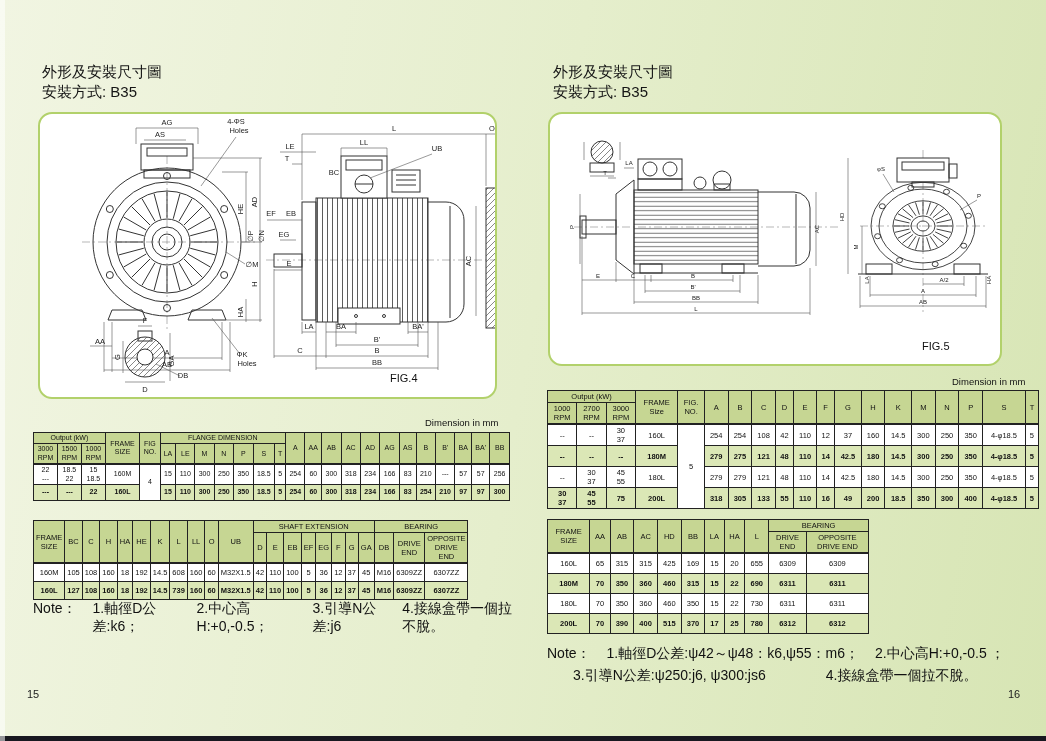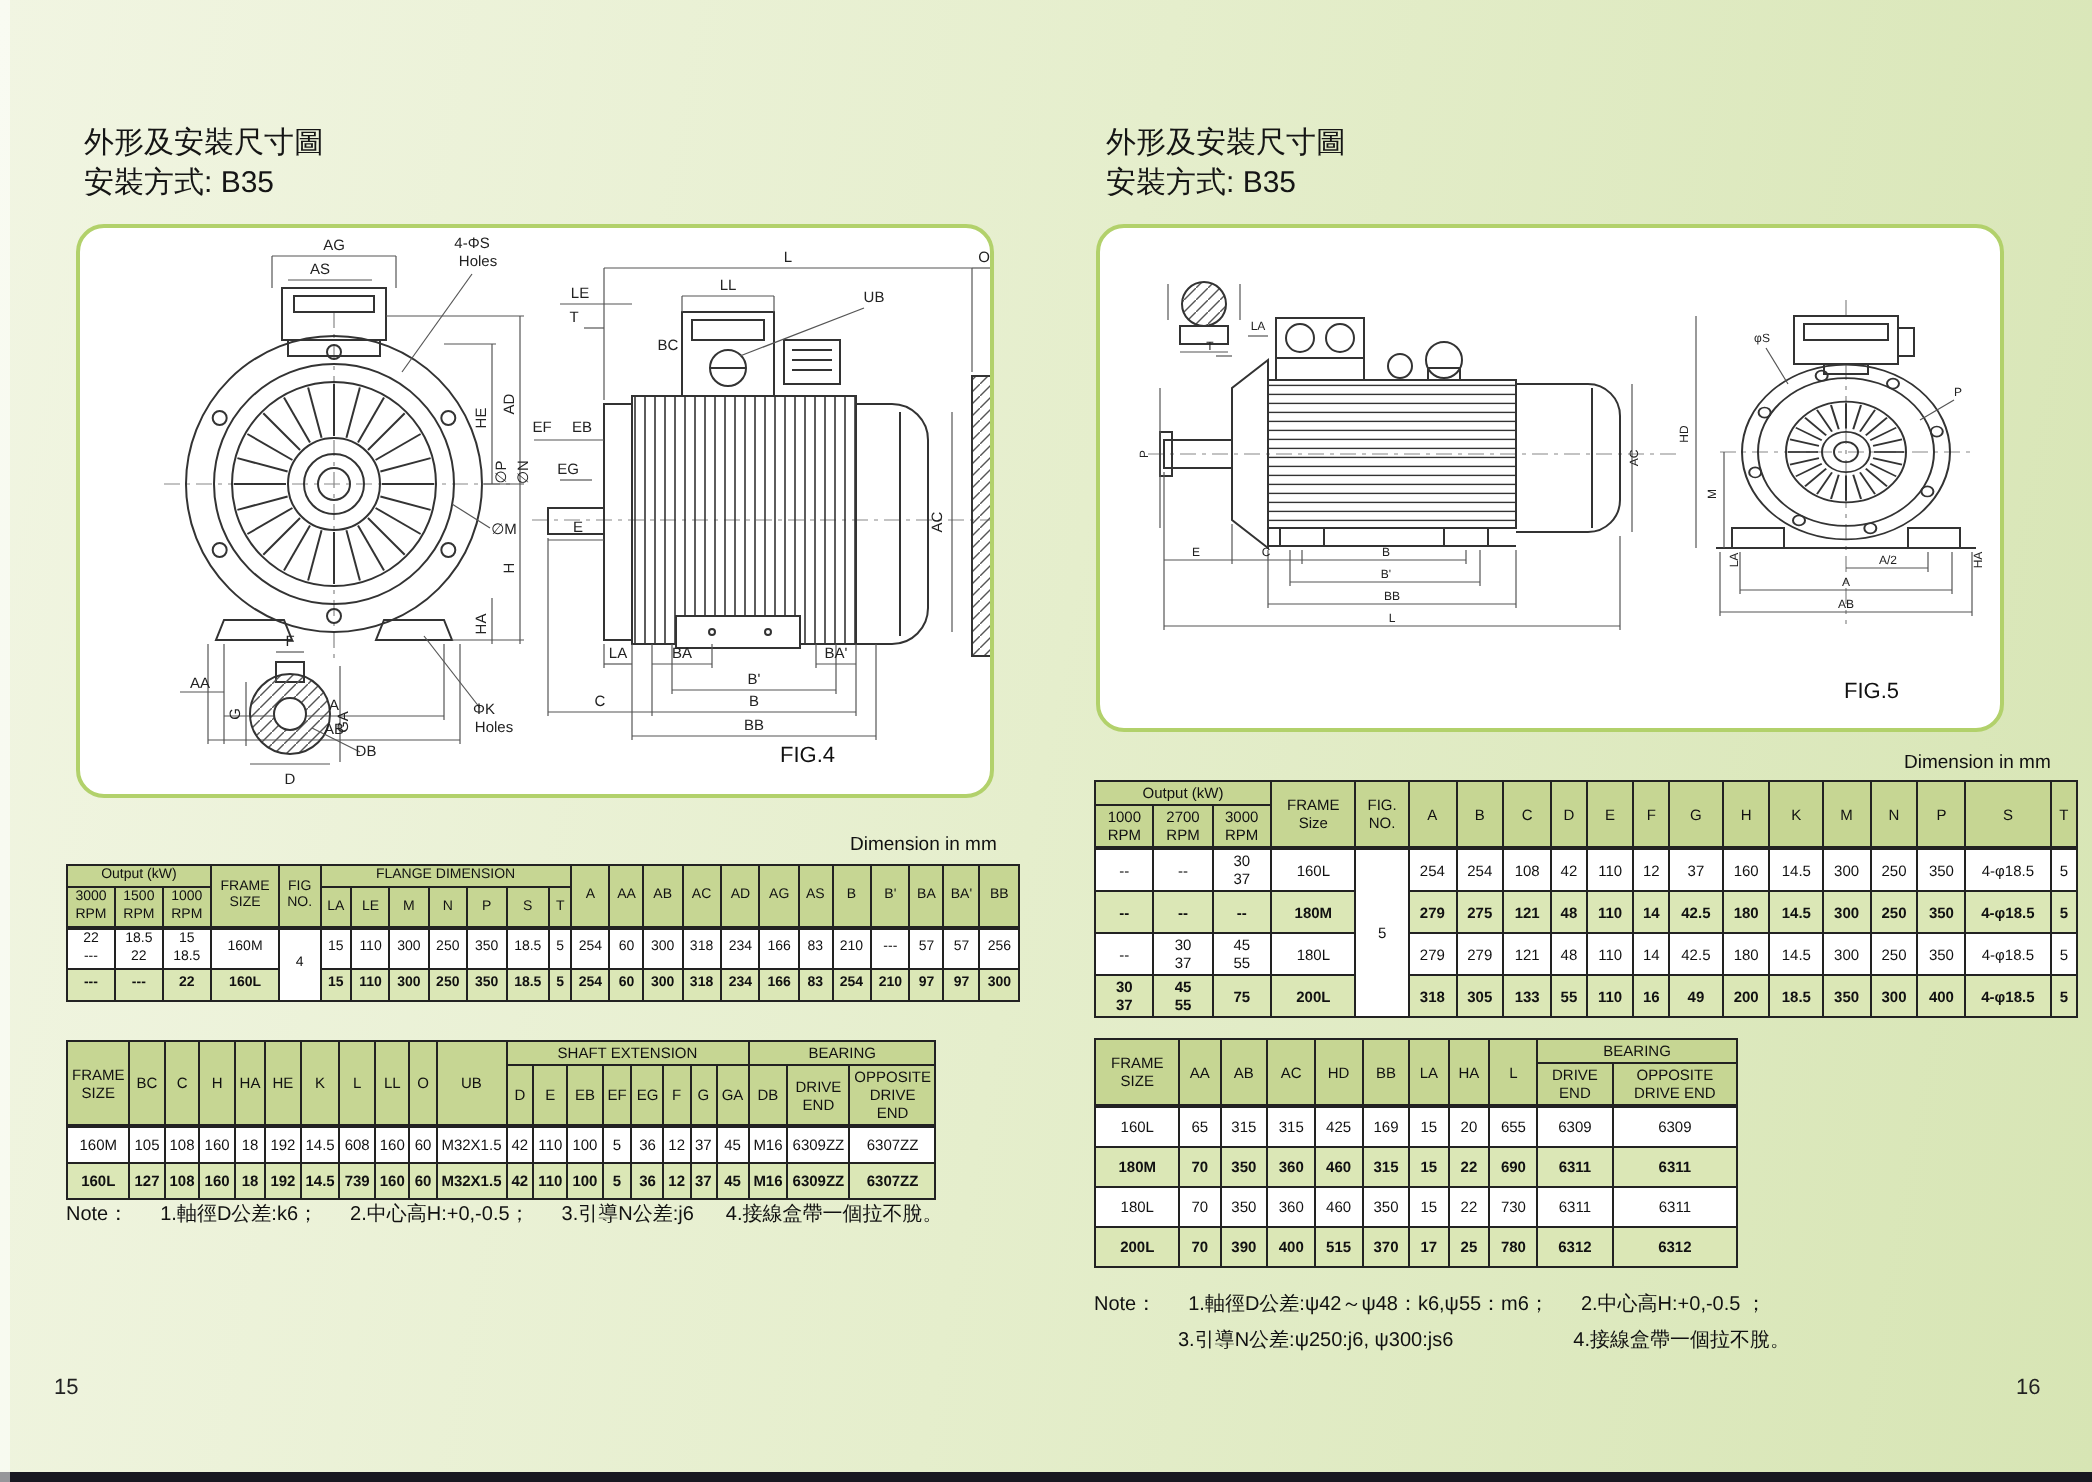--- a/index.html
+++ b/index.html
@@ -27,25 +27,25 @@
     padding:1px 2px;white-space:pre-line;line-height:1.2;font-weight:normal}
   .tbl th{background:#c6d693}
   .tbl td{background:#fff}
   .tbl tr.shade td{background:#dbe7b6;font-weight:bold}
   .tbl thead{border-bottom:2px solid #222}
   #lt1{left:33px;top:432px;font-size:7px;width:477px}
   #lt2{left:33px;top:520px;font-size:7.5px;width:432px}
   #rt1{left:547px;top:390px;font-size:7.5px;width:492px}
   #rt2{left:547px;top:519px;font-size:7.5px;width:322px}
   #lt1 td{height:13px}#lt2 td{height:15px}#rt1 td{height:18px}#rt2 td{height:17px}
-  .note{position:absolute;font-size:10px;color:#111}
+  .note{position:absolute;font-size:14px;color:#111}
   .note .nline{display:flex;gap:16px;margin-bottom:2px}
   #note-left{left:33px;top:600px;width:490px}
   #note-right{left:547px;top:645px;width:480px}
-  #note-right .nline2{margin-left:42px;gap:60px}
+  #note-right .nline2{margin-left:26px;gap:60px}
   .pagenum{position:absolute;font-size:11px;color:#222}
   #pn-left{left:27px;top:688px}#pn-right{left:1008px;top:688px}
   #bottom-bar{position:absolute;left:0;bottom:0;width:100%;height:5px;background:#181820}
   svg text{font-family:"Liberation Sans",sans-serif}
   .draw{stroke:#333;stroke-width:1;fill:none}
   .thin{stroke:#555;stroke-width:.6;fill:none}
   .cl{stroke:#888;stroke-width:.6;stroke-dasharray:8 3 2 3;fill:none}
 </style>
 </head>
 <body>

